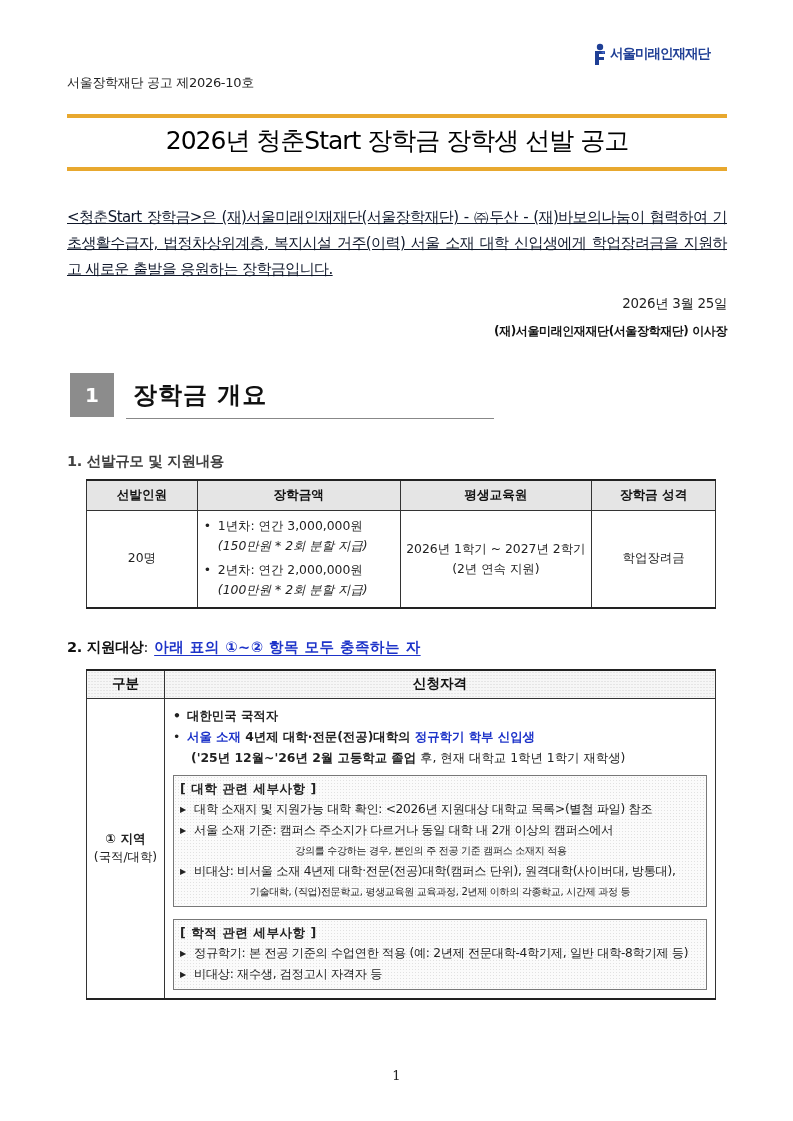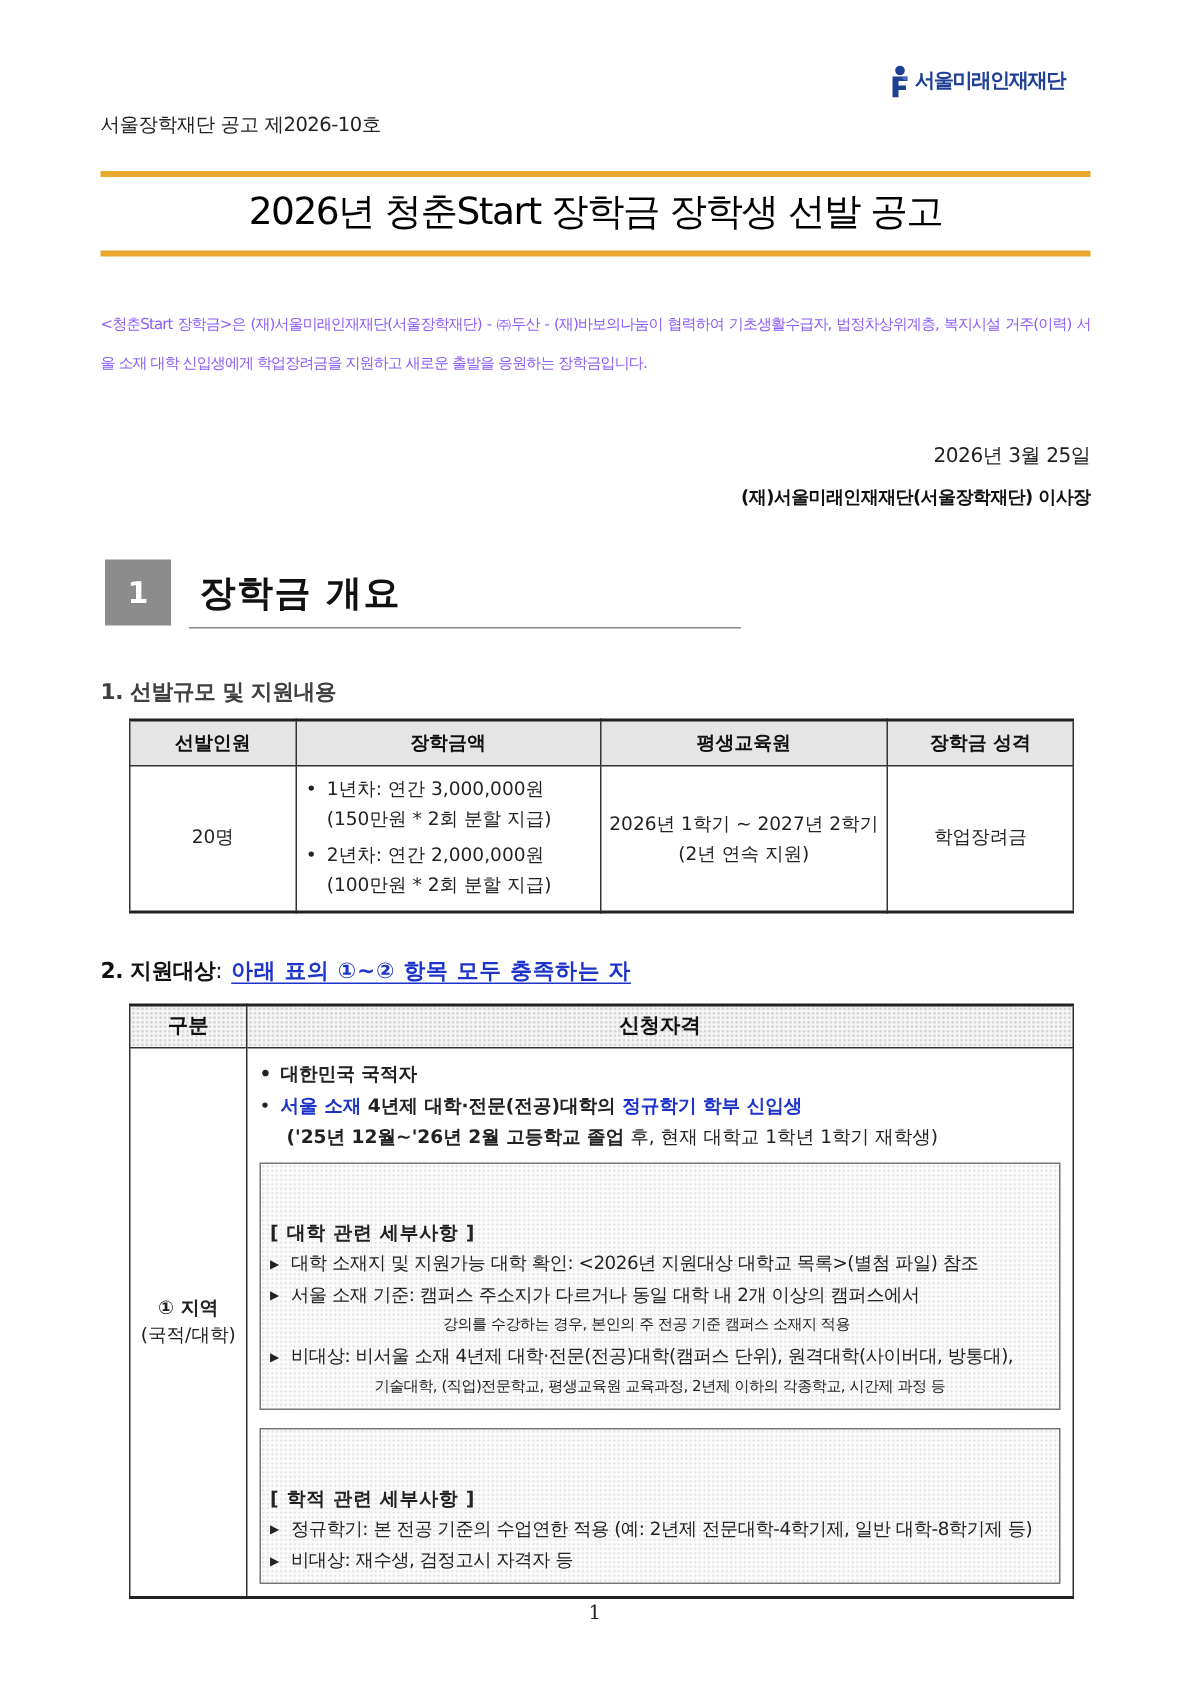--- a/index.html
+++ b/index.html
@@ -10,39 +10,39 @@
   .logo .mark { width: 16px; height: 22px; position: relative; }
   .logo .mark svg { display: block; }
   .logo .name { color: #1f3f95; font-size: 13.5px; font-weight: bold; letter-spacing: -1px; font-family: "DejaVu Sans", sans-serif; text-align: center; }
 
   .notice-no { position: absolute; left: 67px; top: 74px; font-size: 13px; color: #222; letter-spacing: -0.3px; }
 
   .title-rule-top { position: absolute; left: 67px; top: 114px; width: 660px; height: 4px; background: #e8a82e; }
   .title-rule-bottom { position: absolute; left: 67px; top: 167px; width: 660px; height: 4px; background: #e8a82e; }
   .doc-title { position: absolute; left: 67px; top: 124px; width: 660px; text-align: center; font-size: 25px; font-weight: normal; letter-spacing: -1px; color: #000; }
 
-  .intro { position: absolute; left: 67px; top: 204px; width: 660px; font-size: 10px; line-height: 26px; color: #8b5cf6; letter-spacing: -0.6px; text-align: justify; }
+  .intro { position: absolute; left: 67px; top: 204px; width: 660px; font-size: 15px; line-height: 26px; color: #0f172a; letter-spacing: -0.6px; text-align: justify; text-decoration: underline; }
   .date { position: absolute; right: 66px; top: 295px; font-size: 13.4px; color: #222; letter-spacing: -0.3px; }
   .signer { position: absolute; right: 66px; top: 323px; font-size: 12px; font-weight: bold; color: #111; letter-spacing: -0.4px; }
 
   .sec-box { position: absolute; left: 70px; top: 373px; width: 44px; height: 44px; background: #8c8c8c; color: #fff; font-size: 20px; font-weight: bold; display: flex; align-items: center; justify-content: center; }
   .sec-title { position: absolute; left: 133px; top: 379px; font-size: 24px; font-weight: bold; color: #111; letter-spacing: 1px; }
   .sec-rule { position: absolute; left: 126px; top: 418px; width: 368px; height: 1px; background: #888; }
 
   .sub1 { position: absolute; left: 67px; top: 452px; font-size: 14.5px; font-weight: bold; color: #404040; letter-spacing: -0.3px; }
 
   table.t1 { position: absolute; left: 86px; top: 479px; width: 630px; border-collapse: collapse; font-size: 12.4px; color: #222; }
   table.t1 th, table.t1 td { border: 1px solid #333; text-align: center; vertical-align: middle; }
   table.t1 { border-top: 2px solid #222; border-bottom: 2px solid #222; }
   table.t1 th { background: #e5e5e5; font-weight: bold; height: 30px; font-size: 12.6px; color: #111; }
   table.t1 td { height: 98px; }
   table.t1 .amt { text-align: left; padding-left: 6px; line-height: 20px; margin-left: 28px; }
   table.t1 .amt .item { margin: 2px 0 4px 0; }
   table.t1 .amt .bul { display: inline-block; width: 14px; }
-  table.t1 .amt .sub { padding-left: 14px; display: block; }
+  table.t1 .amt .sub { padding-left: 14px; display: block; font-style: italic; }
 
   .sub2 { position: absolute; left: 67px; top: 638px; font-size: 14.5px; font-weight: bold; color: #111; letter-spacing: -0.3px; }
   .sub2 .link { color: #1d33c9; text-decoration: underline; text-underline-offset: 3px; margin-left: 6px; letter-spacing: 0.5px; }
   .sub2 .colon { font-weight: normal; }
 
   table.t2 { position: absolute; left: 86px; top: 669px; width: 630px; border-collapse: collapse; font-size: 12.4px; color: #222; border-top: 2px solid #222; border-bottom: 2px solid #222; }
   table.t2 th, table.t2 td { border: 1px solid #333; }
   table.t2 th { height: 28px; font-size: 13.6px; font-weight: bold; color: #111;
     background-color: #f6f6f6;
     background-image: radial-gradient(#d4d4d4 0.8px, transparent 0.9px);
@@ -53,21 +53,21 @@
   .blt { line-height: 21px; font-size: 12.4px; }
   .blt .dot { display: inline-block; width: 14px; }
   .bold { font-weight: bold; }
   .blue { color: #1d33c9; font-weight: bold; }
   .indent { padding-left: 18px; line-height: 21px; }
 
   .detail-box { margin: 7px 2px 0 0; border: 1px solid #777; padding: 3px 6px 4px 6px;
     background-color: #fbfbfb;
     background-image: radial-gradient(#e2e2e2 0.7px, transparent 0.8px);
     background-size: 3px 3px; }
-  .detail-box .hd { font-weight: bold; font-size: 12.6px; line-height: 20px; letter-spacing: 0.5px; margin-top: 33px; }
+  .detail-box .hd { font-weight: bold; font-size: 12.6px; line-height: 20px; letter-spacing: 0.5px; }
   .detail-box .row { line-height: 20px; font-size: 12.2px; letter-spacing: -0.3px; }
   .detail-box .row .tri { display: inline-block; width: 14px; font-size: 8px; vertical-align: 1px; }
   .detail-box .cont { display: block; text-align: center; line-height: 20px; font-size: 10px; letter-spacing: -0.3px; }
 
   .econ-main { line-height: 22px; font-weight: bold; font-size: 12.8px; }
   .econ-note { padding-left: 12px; line-height: 20px; font-size: 12.2px; }
 
   .page-num { position: absolute; left: 0; width: 793px; top: 1068px; text-align: center; font-family: "DejaVu Serif", serif; font-size: 13px; color: #222; }
 </style>
 </head>

